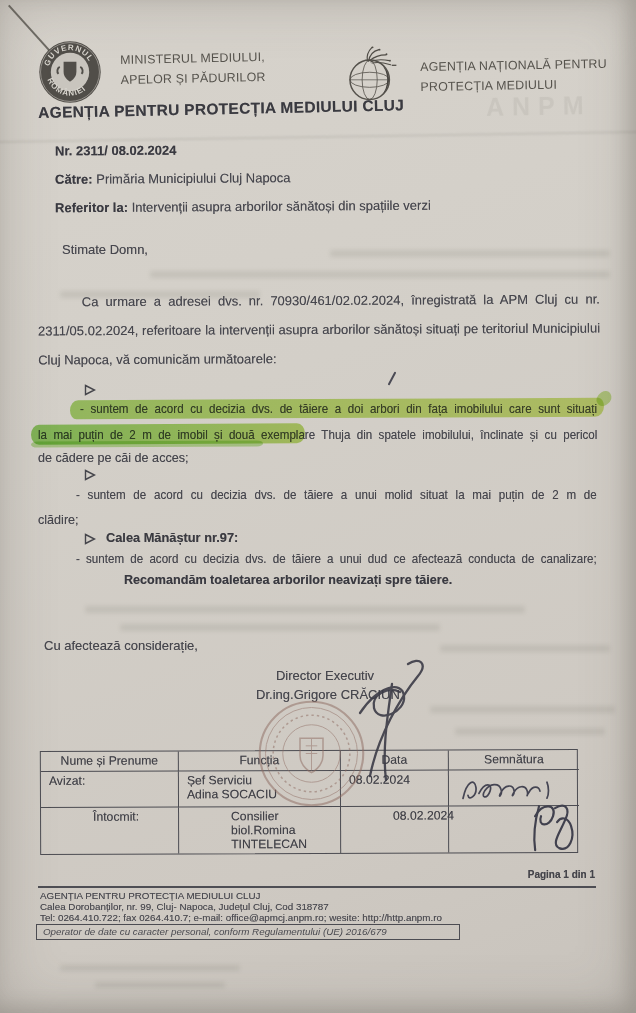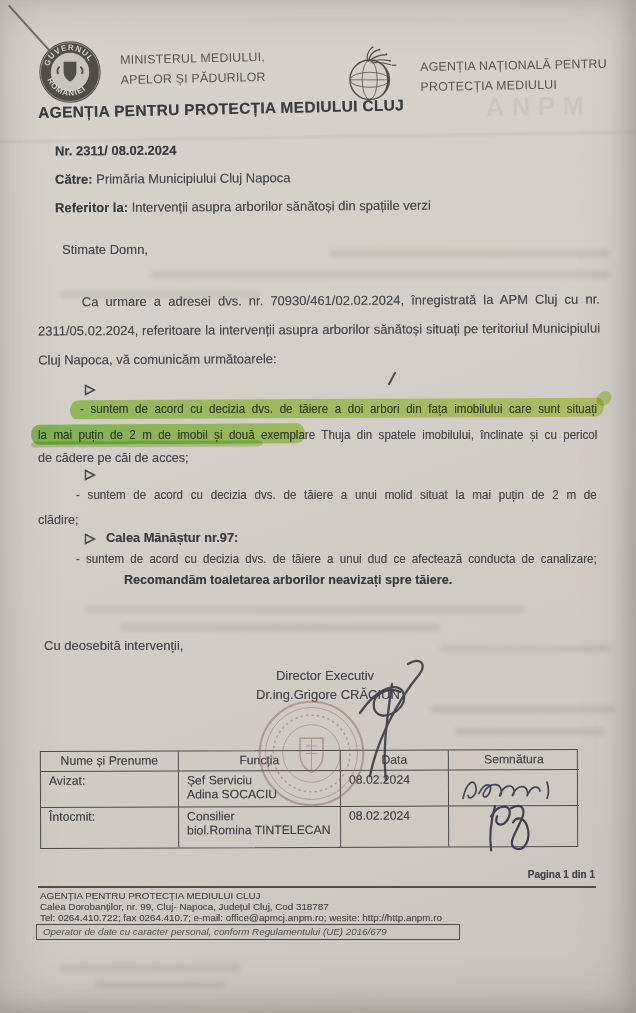--- a/index.html
+++ b/index.html
@@ -42,21 +42,21 @@
     position:absolute; left:40px; top:750px; width:538px;
     border:1.2px solid #4c4c52; display:grid;
     grid-template-columns:138px 162px 108px 130px;
     transform:rotate(-.2deg);
   }
   .tc { border-right:1.2px solid #4c4c52; border-bottom:1.2px solid #4c4c52;
         font-size:12.2px; color:#3f3f46; padding:2px 6px 2px 8px; position:relative;
         text-shadow:0 0 .4px rgba(70,70,78,.5); }
   .tc.hdr { text-align:center; padding:2px 2px 3px; }
   .tc.lastcol { border-right:none; }
-  .tc.lastrow { border-bottom:none; }
+  .tc.lastrow { border-bottom:none;margin-left:44px; }
   .tc .l2 { display:block; }
   .r1 { min-height:36px; } .r2 { min-height:40px; }
 
   .footer-line { font-size:9.8px; line-height:11px; color:#4a4a50; }
   .gdpr-box { position:absolute; left:36px; top:924px; width:424px; border:1.1px solid #4c4c52;
               font-size:9.8px; font-style:italic; padding:1px 6px 2px; color:#4a4a50; white-space:nowrap; }
 
   .watermark { position:absolute; left:486px; top:92px; font-size:25px; font-weight:bold;
                letter-spacing:8px; color:rgba(90,86,78,.09); transform:rotate(-1deg); filter:blur(.5px); }
 
@@ -169,21 +169,21 @@
   <div class="txt body-line" style="left:38px;top:513px;">clădire;</div>
 
   <svg class="abs" style="left:84px;top:533px;" width="12" height="12" viewBox="0 0 12 12">
     <path d="M1.5 1.5 L10.5 6 L1.5 10.5 Z" fill="none" stroke="#45454b" stroke-width="1.4"></path>
   </svg>
   <div class="txt item-title" style="left:106px;top:530px;">Calea Mănăștur nr.97:</div>
   <div class="txt body-line stretch" style="left:76px;top:552px;width:566px;">- suntem de acord cu decizia dvs. de tăiere a unui dud ce afectează conducta de canalizare;</div>
 
   <div class="txt body-line bold" style="left:96px;top:573px;padding-left:28px;">Recomandăm toaletarea arborilor neavizați spre tăiere.</div>
 
-  <div class="txt meta-line" style="left:44px;top:638px;">Cu deosebită intervenții,</div>
+  <div class="txt meta-line" style="left:44px;top:638px;">Cu afectează considerație,</div>
   <div class="txt" style="left:240px;top:668px;width:170px;text-align:center;font-size:13px;">Director Executiv</div>
   <div class="txt" style="left:228px;top:687px;width:200px;text-align:center;font-size:13px;">Dr.ing.Grigore CRĂCIUN</div>
 
   <svg class="abs" style="left:254px;top:696px;opacity:.5;z-index:3;" width="115" height="115" viewBox="0 0 120 120">
     <g stroke="#8d6a60" fill="none">
       <circle cx="60" cy="60" r="54" stroke-width="2.2"></circle>
       <circle cx="60" cy="60" r="48" stroke-width="1"></circle>
       <circle cx="60" cy="60" r="40" stroke-width="1.6" stroke-dasharray="2.5 3.2"></circle>
       <circle cx="60" cy="60" r="30" stroke-width="1"></circle>
       <path d="M48 44 h24 v18 c0 12 -12 18 -12 18 c0 0 -12 -6 -12 -18 z" stroke-width="1.6"></path>

